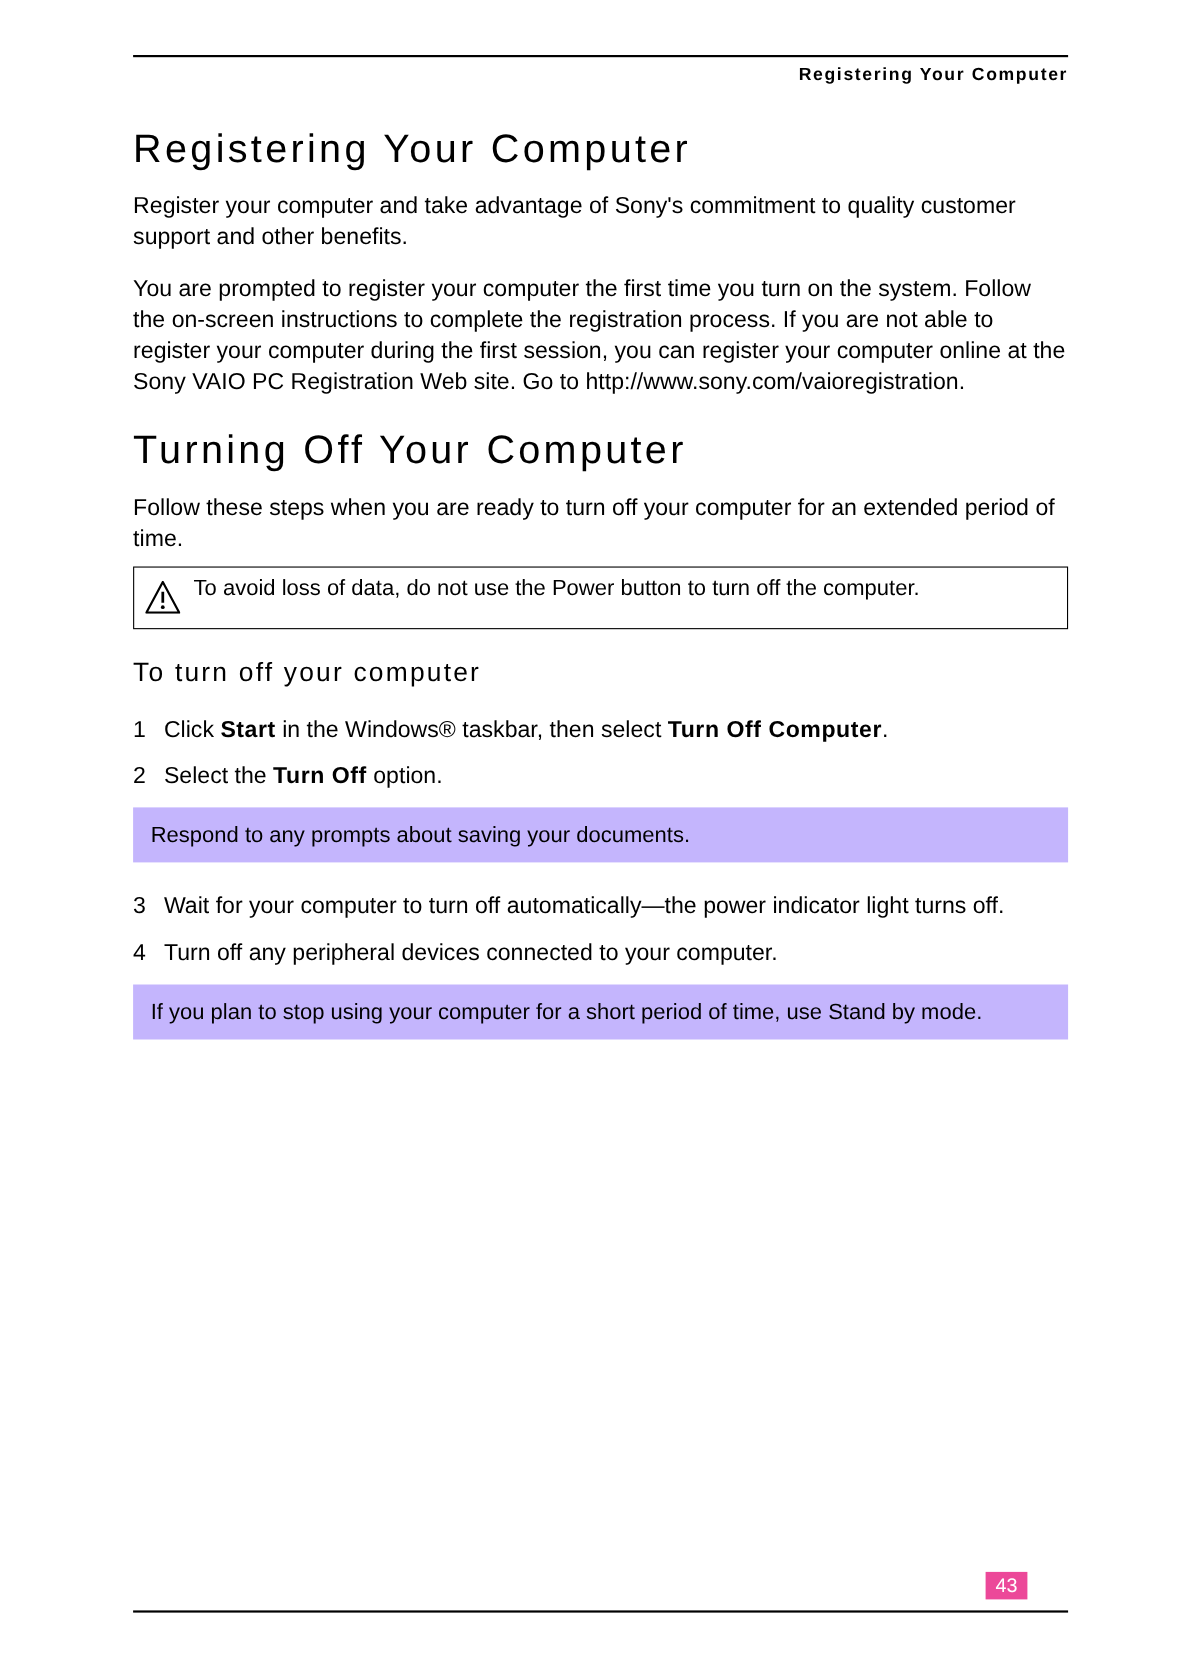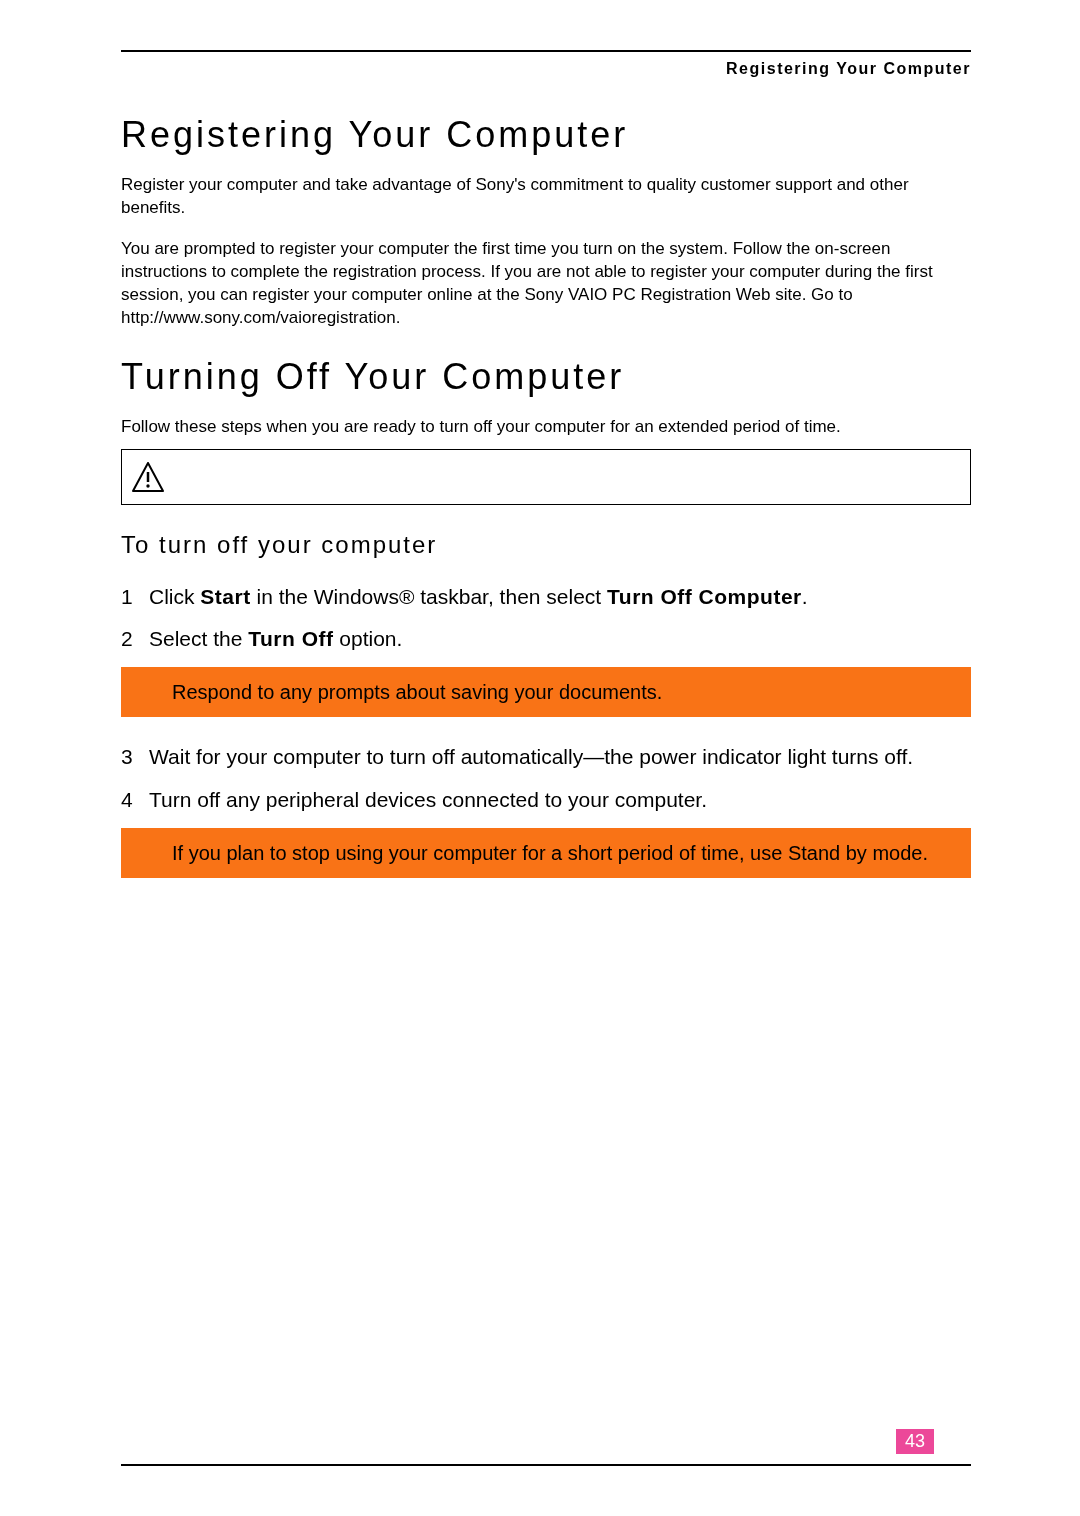--- a/index.html
+++ b/index.html
@@ -38,21 +38,21 @@
       letter-spacing: 3px;
       margin-bottom: 18px;
     }
     h2 {
       font-size: 24px;
       font-weight: normal;
       letter-spacing: 2px;
       margin-bottom: 24px;
     }
     p.body {
-      font-size: 17px;
+      font-size: 21px;
       line-height: 1.35;
       margin-bottom: 10px;
     }
     .benefit-list {
       padding-left: 34px;
       margin-bottom: 18px;
     }
     .benefit-item {
       font-size: 21px;
       line-height: 1.35;
@@ -94,23 +94,23 @@
       flex: 0 0 28px;
       font-weight: normal;
     }
     .step-body {
       flex: 1;
     }
     .step-sub {
       margin-top: 14px;
     }
     .note-bar {
-      background: #f97316;
+      background: #c4b5fd;
       font-size: 20px;
-      padding: 12px 16px 12px 51px;
+      padding: 12px 16px 12px 16px;
       margin-bottom: 26px;
       line-height: 1.3;
       margin-left: 0;
     }
     .page-number-box {
       position: absolute;
       left: 775px;
       bottom: 22px;
       background: #ec4899;
       color: #fff;
@@ -149,20 +149,21 @@
   <p class="body">Follow these steps when you are ready to turn off your computer for an extended period of time.</p>
 
   <div class="caution-box">
     <div class="caution-icon-wrap">
       <svg width="32" height="30" viewBox="0 0 32 30">
         <path d="M16 1 L31 29 L1 29 Z" fill="none" stroke="#000" stroke-width="2" stroke-linejoin="round"></path>
         <line x1="16" y1="10" x2="16" y2="20" stroke="#000" stroke-width="2.5"></line>
         <circle cx="16" cy="24" r="1.7" fill="#000"></circle>
       </svg>
     </div>
+    <div class="caution-text">To avoid loss of data, do not use the Power button to turn off the computer.</div>
   </div>
 
   <h2>To turn off your computer</h2>
 
   <div class="step-list">
     <div class="step">
       <div class="step-num">1</div>
       <div class="step-body">
         <span>Click </span><span class="bold-inline">Start</span><span> in the Windows® taskbar, then select </span><span class="bold-inline">Turn Off Computer</span><span>.</span>
       </div>

